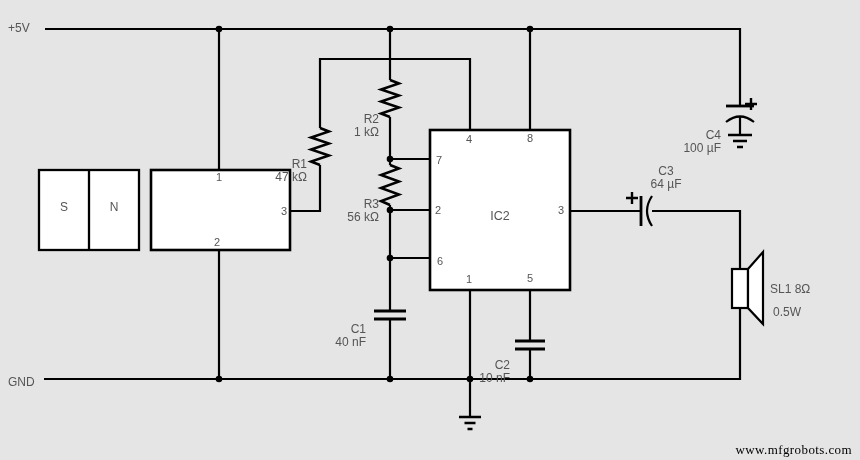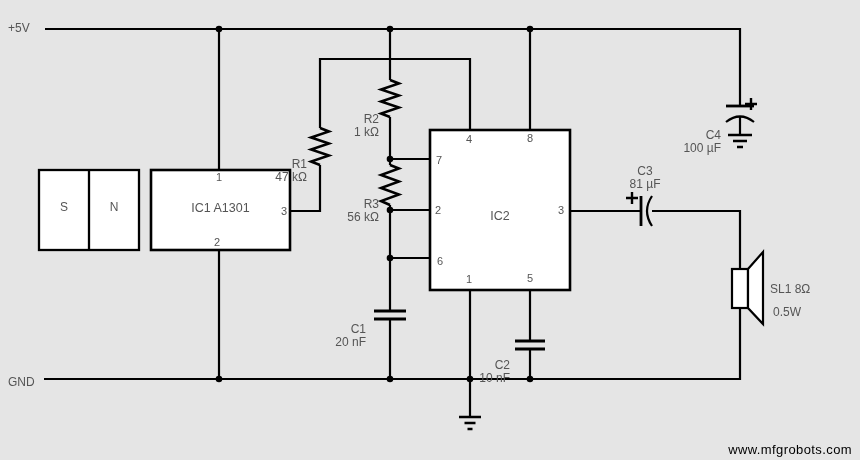--- a/index.html
+++ b/index.html
@@ -6,21 +6,21 @@
   #stage{position:relative;width:860px;height:460px;background:#e5e5e5;overflow:hidden;
          font-family:"Liberation Sans",sans-serif;}
   #schem{position:absolute;left:0;top:0;}
   .lbl{position:absolute;color:#555555;font-size:12px;line-height:12.5px;white-space:pre;}
   .ra{text-align:right;margin-top:27px;}
   .ctr{text-align:center;}
   .pin{position:absolute;color:#555555;font-size:11px;line-height:11px;
        transform:translate(-50%,-50%);white-space:pre;}
   .icname{font-size:12.5px;}
   #watermark{position:absolute;right:8px;top:442px;color:#000;
-             font-family:Liberation Sans, sans-serif;font-size:13px;letter-spacing:.4px;}
+             font-family:Liberation Serif, serif;font-size:13px;letter-spacing:.4px;}
 </style>
 </head>
 <body>
 
 <div id="stage">
 
   <svg id="schem" width="860" height="460" viewBox="0 0 860 460">
     <g stroke="#000" stroke-width="2.2" fill="none">
 
       <path d="M45,29 H740 V106"></path>
@@ -98,41 +98,40 @@
       <polygon points="748,269 763,252 763,324 748,308" stroke-width="2.2"></polygon>
     </g>
   </svg>
 
   <div class="lbl" style="left:8px;top:22px">+5V</div>
   <div class="lbl" style="left:8px;top:376px">GND</div>
 
   <div class="lbl ctr" style="left:39px;top:201px;width:50px">S</div>
   <div class="lbl ctr" style="left:89px;top:201px;width:50px">N</div>
 
-  <div class="lbl ctr icname" style="left:151px;top:202px;width:139px">IC1 A1301</div>
   <div class="pin" style="left:219px;top:177px">1</div>
   <div class="pin" style="left:217px;top:242px">2</div>
   <div class="pin" style="left:284px;top:211px">3</div>
 
   <div class="lbl ctr icname" style="left:430px;top:210px;width:140px"><div>IC2</div></div>
   <div class="pin" style="left:469px;top:139px">4</div>
   <div class="pin" style="left:530px;top:138px">8</div>
   <div class="pin" style="left:439px;top:160px">7</div>
   <div class="pin" style="left:438px;top:210px">2</div>
   <div class="pin" style="left:440px;top:261px">6</div>
   <div class="pin" style="left:469px;top:279px">1</div>
   <div class="pin" style="left:530px;top:278px">5</div>
   <div class="pin" style="left:561px;top:210px">3</div>
 
   <div class="lbl ra" style="right:553px;top:131px"><div>R1</div><div>47 kΩ</div></div>
   <div class="lbl ra" style="right:481px;top:86px"><div>R2</div><div>1 kΩ</div></div>
   <div class="lbl ra" style="right:481px;top:171px"><div>R3</div><div>56 kΩ</div></div>
 
-  <div class="lbl ra" style="right:494px;top:296px"><div>C1</div><div>20 nF</div></div>
+  <div class="lbl ra" style="right:494px;top:296px"><div>C1</div><div>40 nF</div></div>
   <div class="lbl ra" style="right:350px;top:332px"><div>C2</div><div>10 nF</div></div>
-  <div class="lbl ctr" style="left:595px;top:165px;width:100px"><div>C3</div><div>81 µF</div></div>
+  <div class="lbl ctr" style="left:616px;top:165px;width:100px"><div>C3</div><div>64 µF</div></div>
   <div class="lbl ra" style="right:139px;top:102px"><div>C4</div><div>100 µF</div></div>
 
   <div class="lbl" style="left:770px;top:283px">SL1 8Ω</div>
   <div class="lbl" style="left:773px;top:306px">0.5W</div>
 
   <div id="watermark">www.mfgrobots.com</div>
 </div>
 
 </body></html>

